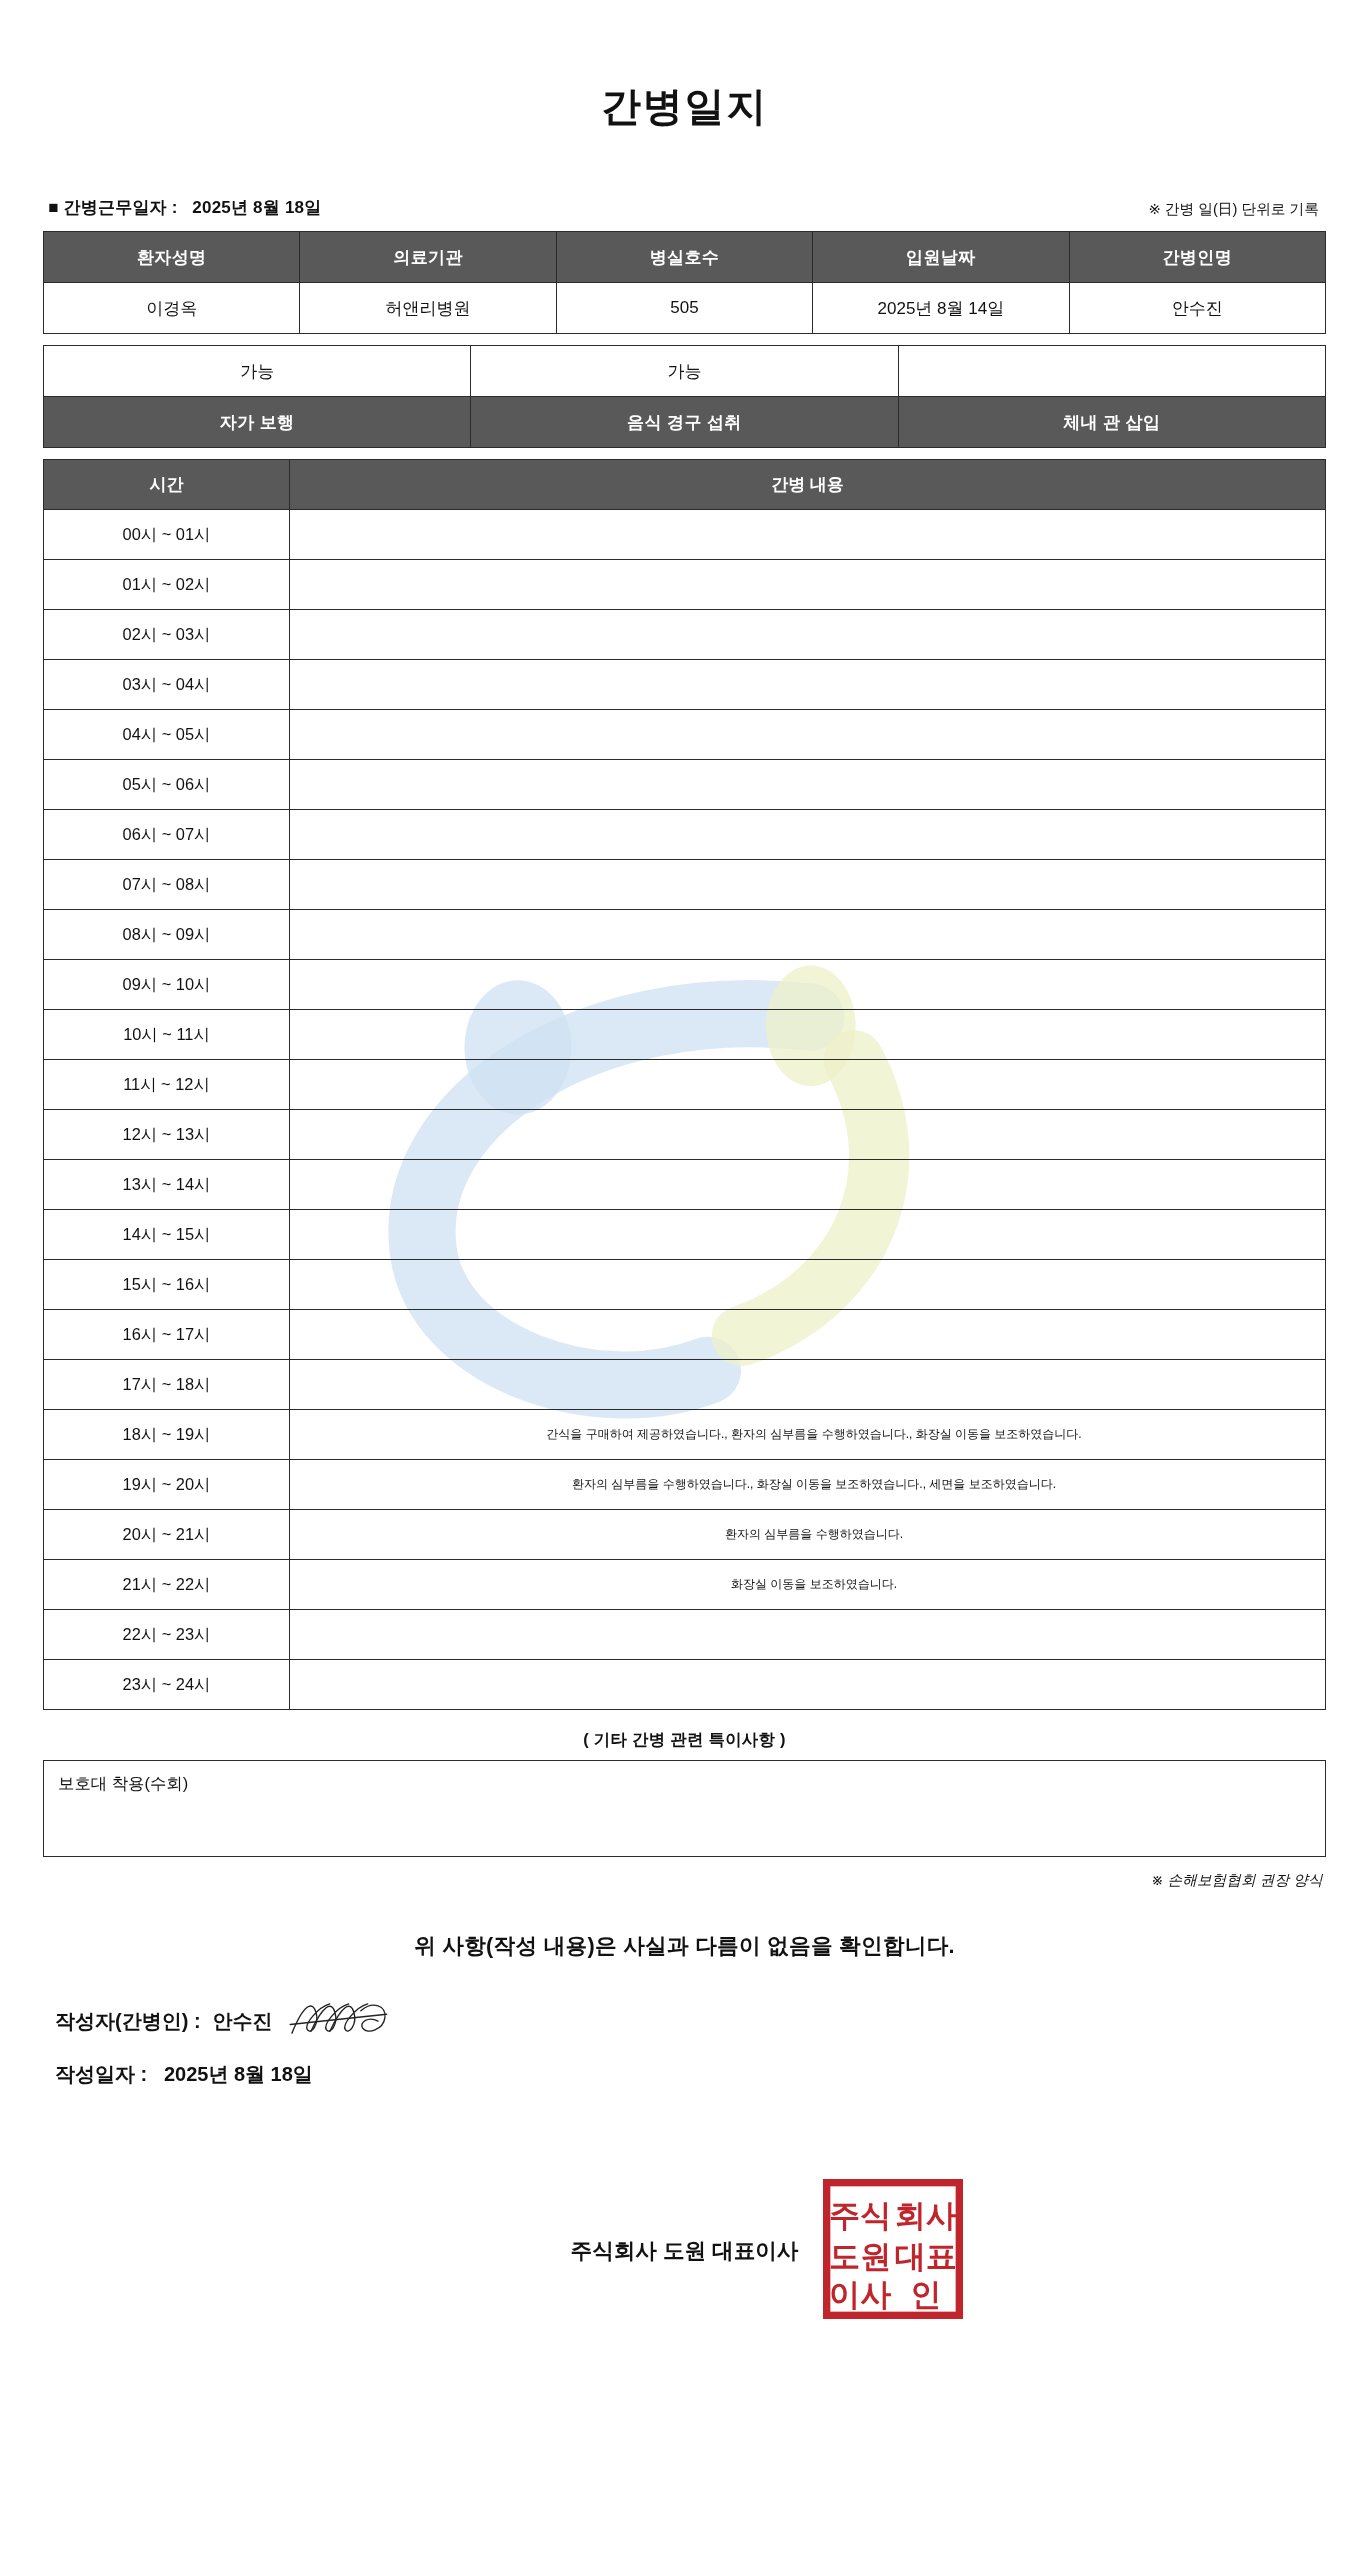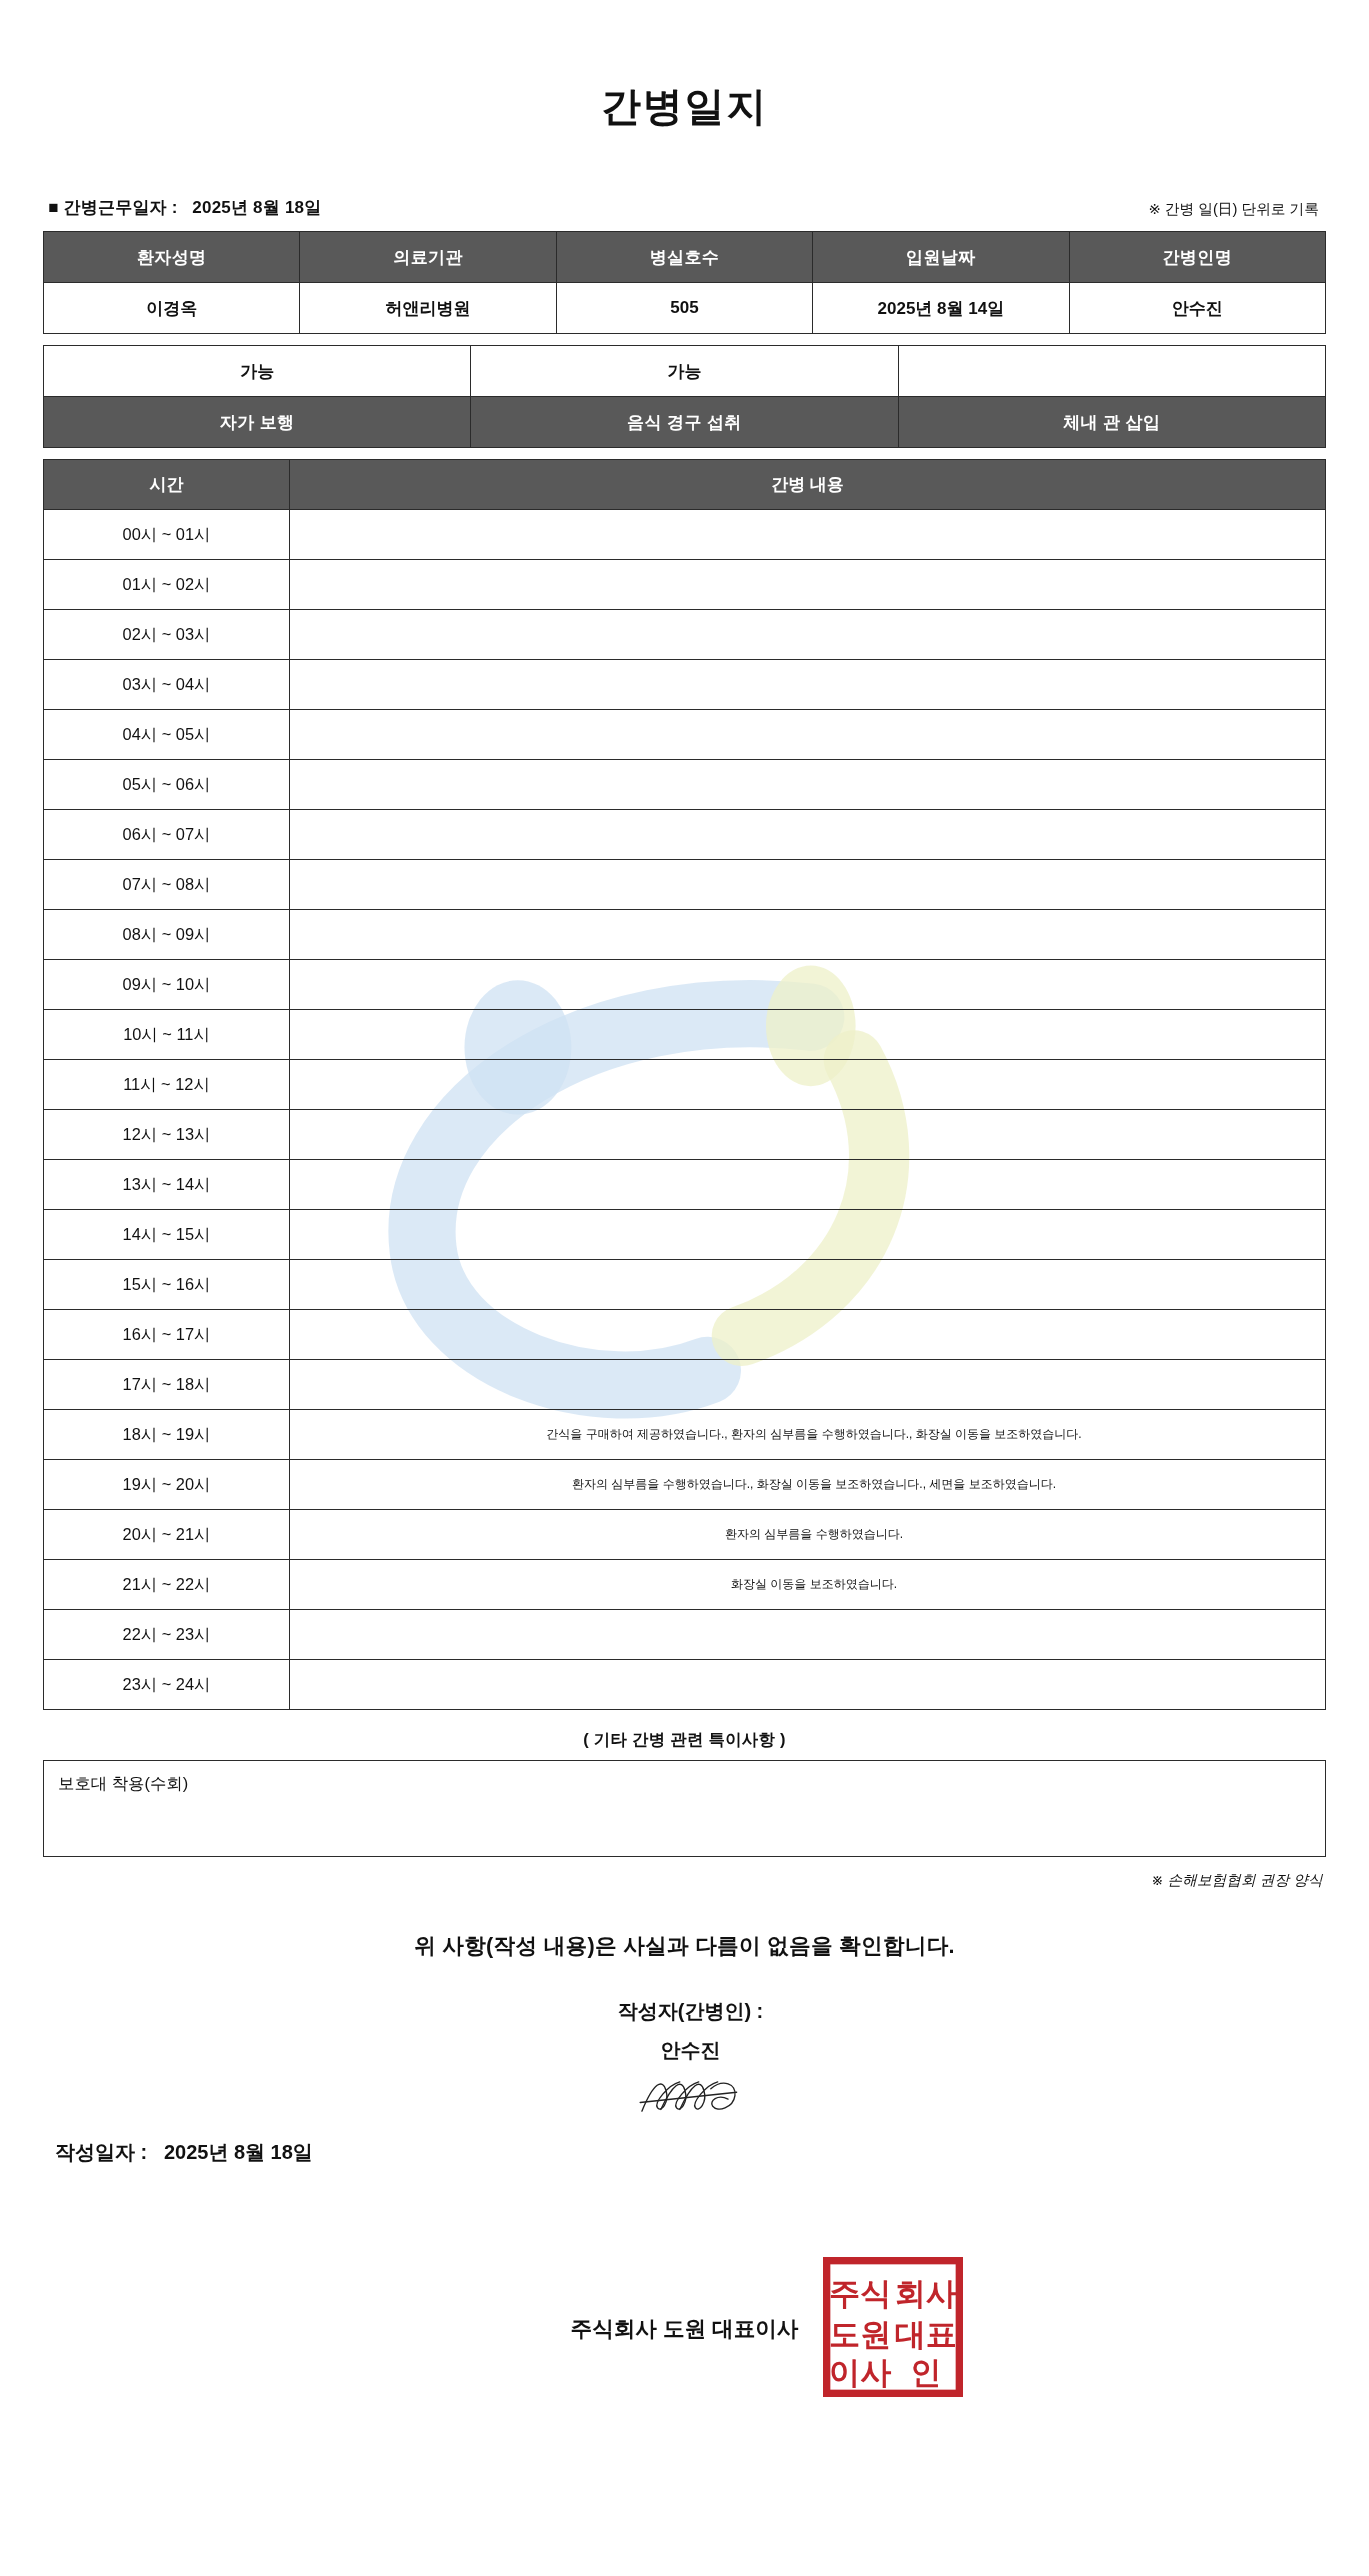--- a/index.html
+++ b/index.html
@@ -78,21 +78,21 @@
     padding: 0 5.2px;
     background: transparent;
   }
   .tbl th {
     background: #595959;
     color: #ffffff;
     font-weight: bold;
     font-size: 17px;
     letter-spacing: 0.4px;
   }
-  .tbl td { font-weight: bold; }
+  .tbl td { font-weight: normal; }
 
   .tbl2 { margin-top: 11.2px; }
 
   .hours-table { margin-top: 11.2px; }
   .hours-table th {
     background: #595959;
     color: #fff;
     font-weight: bold;
     border: 0.9px solid #2b2b2b;
     height: 47px;
@@ -148,21 +148,20 @@
   }
 
   .sign-line {
     font-size: 20px;
     font-weight: bold;
     margin-top: 38px;
     padding-left: 12px;
     display: flex;
     align-items: center;
     gap: 12px;
-    flex-direction: column;
   }
   .sign-line .label { white-space: nowrap; }
   .sign-line .value { font-weight: bold; }
   .signature-mark {
     display: inline-block;
     width: 112px;
     height: 47px;
     position: relative;
     top: -3.4px;
   }

